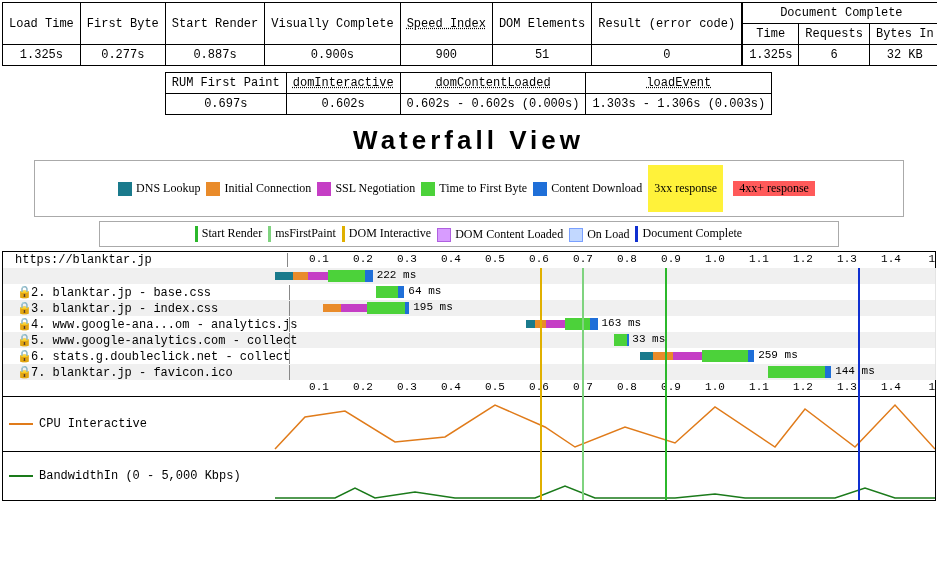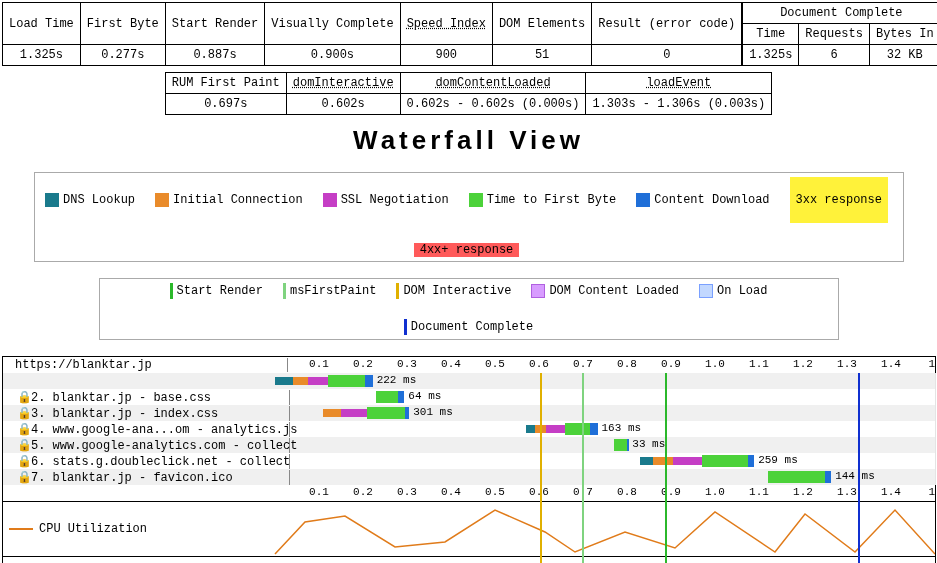--- a/index.html
+++ b/index.html
@@ -29,29 +29,30 @@
     font-family: Liberation Sans, sans-serif;
     font-size: 26px;
     letter-spacing: 4px;
     text-align: center;
     font-weight: bold;
     margin: 10px 0 4px 0;
   }
 
   .legend-box {
     border: 1px solid #aaa;
-    margin: 16px auto;
+    margin: 4px auto;
     padding: 4px 8px;
     display: flex;
     flex-wrap: wrap;
-    gap: 20px;
+    gap: 6px;
     justify-content: center;
     align-items: center;
     width: 870px;
     box-sizing: border-box;
+    font-family: Liberation Serif, serif;
   }
   .swatch { display:inline-block; width:14px; height:14px; vertical-align:middle; margin-right:4px;}
   .vline  { display:inline-block; width:3px; height:16px; vertical-align:middle; margin-right:4px;}
   .sqline { display:inline-block; width:14px; height:14px; vertical-align:middle; margin-right:4px;}
 
   .c-dns   { background:#1a7a8c; }
   .c-conn  { background:#e98b2a; }
   .c-ssl   { background:#c53ec5; }
   .c-ttfb  { background:#4cd23a; }
   .c-dl    { background:#1f6fd8; }
@@ -234,21 +235,21 @@
         <div class="bar c-dl" style="left: 395.2px; width: 6.16px;"></div>
         <div class="ms-label" style="left: 405.36px;">64 ms</div>
       </div>
       <div class="wf-row stripe-odd" style="position: relative;">
         <div class="wf-label-col txt"><span class="lock">🔒</span>3. blanktar.jp - index.css</div>
         <div class="chart-col"></div>
         <div class="bar c-conn thin" style="left: 320.4px; width: 17.6px;"></div>
         <div class="bar c-ssl thin" style="left: 338px; width: 26.4px;"></div>
         <div class="bar c-ttfb" style="left: 364.4px; width: 37.4px;"></div>
         <div class="bar c-dl" style="left: 401.8px; width: 4.4px;"></div>
-        <div class="ms-label" style="left: 410.2px;">301 ms</div>
+        <div class="ms-label" style="left: 410.2px;">195 ms</div>
       </div>
       <div class="wf-row stripe-even" style="position: relative;">
         <div class="wf-label-col txt"><span class="lock">🔒</span>4. www.google-ana...om - analytics.js</div>
         <div class="chart-col"></div>
         <div class="bar c-dns thin" style="left: 522.8px; width: 8.8px;"></div>
         <div class="bar c-conn thin" style="left: 531.6px; width: 11px;"></div>
         <div class="bar c-ssl thin" style="left: 542.6px; width: 19.8px;"></div>
         <div class="bar c-ttfb" style="left: 562.4px; width: 24.2px;"></div>
         <div class="bar c-dl" style="left: 586.6px; width: 7.92px;"></div>
         <div class="ms-label" style="left: 598.52px;">163 ms</div>
@@ -292,21 +293,21 @@
         <div class="tick" style="left: 712px; top: 1px;">1.0</div>
         <div class="tick" style="left: 756px; top: 1px;">1.1</div>
         <div class="tick" style="left: 800px; top: 1px;">1.2</div>
         <div class="tick" style="left: 844px; top: 1px;">1.3</div>
         <div class="tick" style="left: 888px; top: 1px;">1.4</div>
         <div class="tick" style="left: 932px; top: 1px;">1.</div>
       </div>
     </div>
 
   <div class="sub-panel" style="height:54px">
-    <span class="lbl"><span class="hline c-cpu"></span><span>CPU Utilization</span></span>
+    <span class="lbl"><span class="hline c-cpu"></span><span>CPU Interactive</span></span>
     <svg width="932" height="54">
       <g transform="translate(272,0)">
           <polyline fill="none" stroke="#e07b1a" stroke-width="1.5" points="0,52 30,20 70,14 120,45 170,40 220,8 270,30 300,50 350,30 400,46 440,10 500,50 530,12 580,50 620,8 660,52"></polyline>
         </g>
     </svg>
   </div>
 
   <div class="sub-panel" style="height:48px">
     <span class="lbl"><span class="hline c-bw"></span><span>BandwidthIn (0 - 5,000 Kbps)</span></span>
     <svg width="932" height="48">

